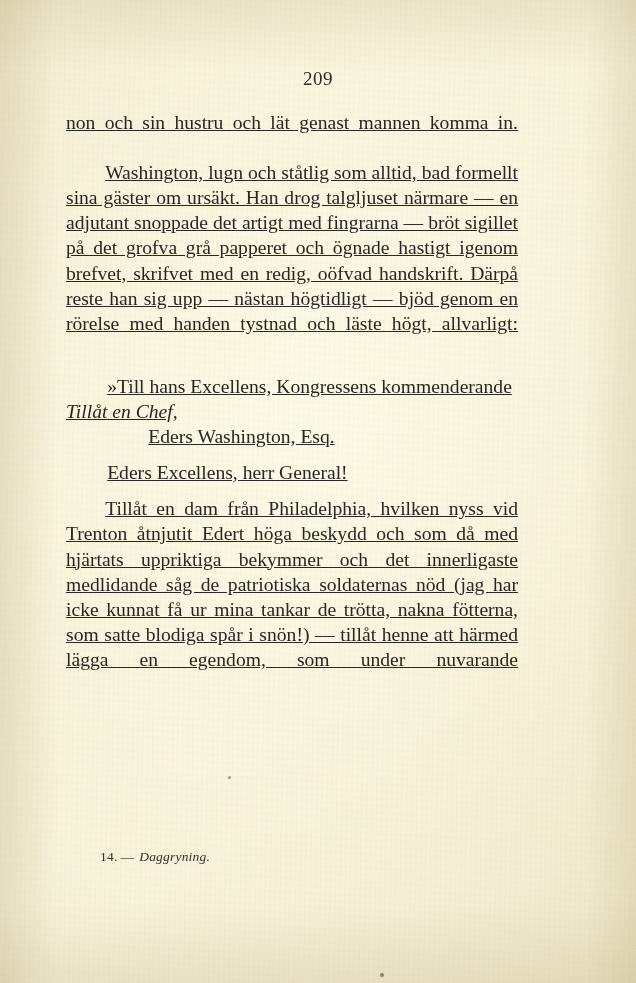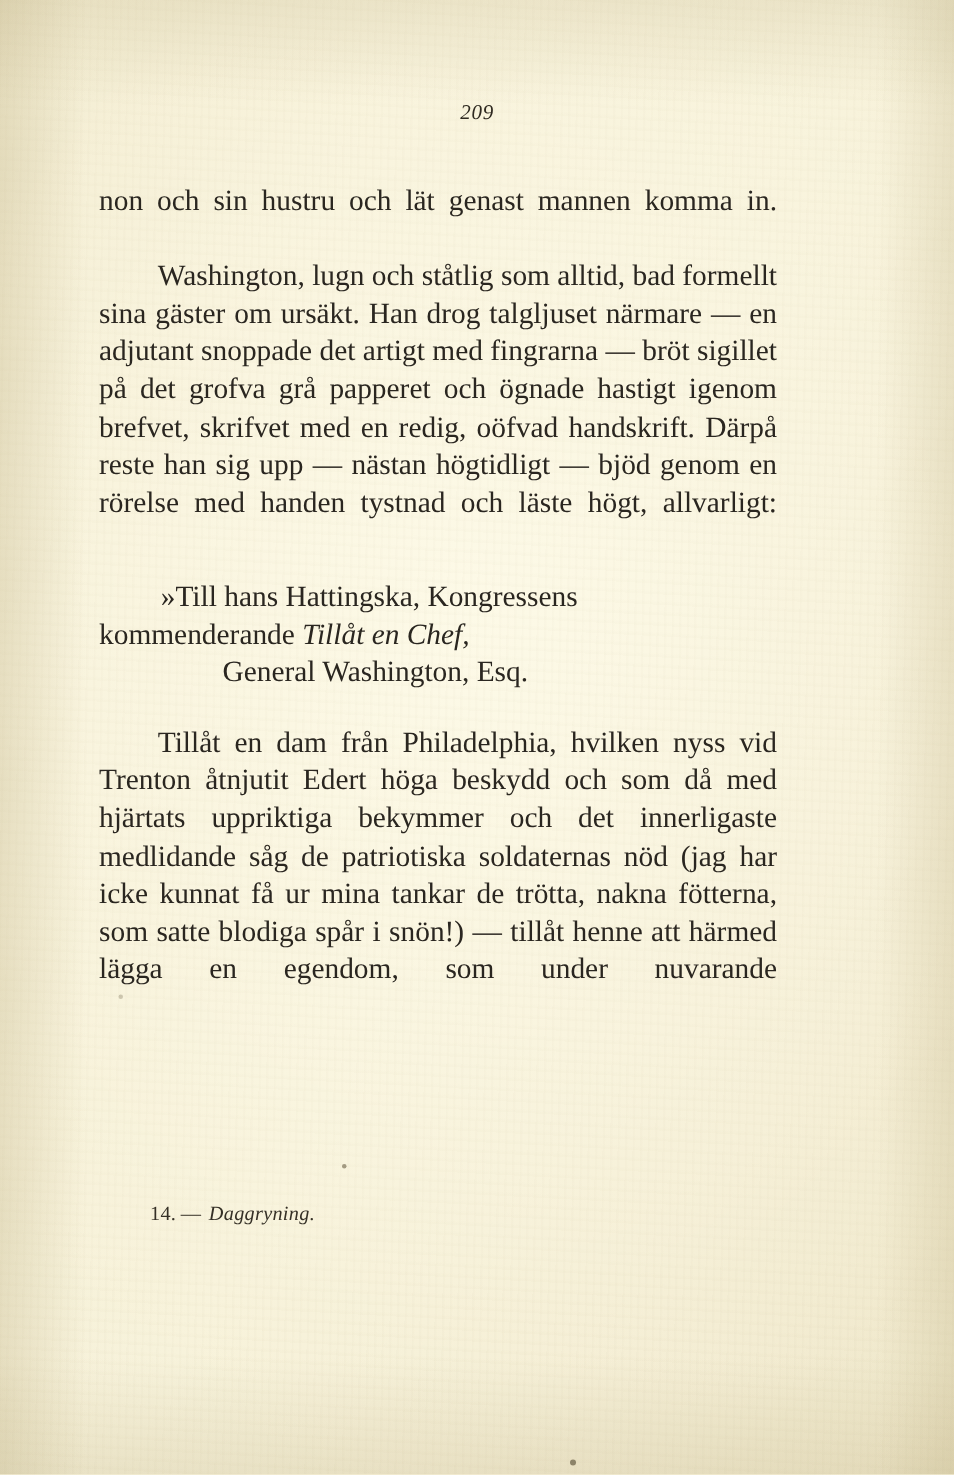--- a/index.html
+++ b/index.html
@@ -67,36 +67,36 @@
       linear-gradient(to top,    rgba(190,176,132,0.24), rgba(190,176,132,0.00) 8%);
   }
 
   
   #folio {
     position: absolute;
     top: 68px;
     left: 0;
     width: 636px;
     text-align: center;
-    font-size: 14px;
+    font-size: 19px;
     letter-spacing: .5px;
     color: #2f2a21;
-    font-style: italic;
   }
 
   #textblock {
     position: absolute;
-    top: 122px;
+    top: 110px;
     left: 66px;
     width: 452px;
     font-size: 19.6px;
     line-height: 25.1px;
     text-align: justify;
     text-justify: inter-word;
     color: #2a2620;
+    text-decoration: underline;
   }
 
   p.para {
     margin: 0;
     text-indent: 2.0em;
     text-align: justify;
   }
   p.para.noindent { text-indent: 0; }
 
   
@@ -112,21 +112,21 @@
   .letter-salute { margin: 0; text-indent: 2.1em; text-align: left; }
 
   .gap-small  { height: 11px; }
   .gap-medium { height: 13px; }
 
   i, .it { font-style: italic; }
 
   
   #signature {
     position: absolute;
-    top: 801px;
+    top: 849px;
     left: 100px;
     font-size: 13.5px;
     letter-spacing: .2px;
     color: #353026;
     white-space: nowrap;
   }
   #signature .sig-title {
     font-style: italic;
     margin-left: 2px;
   }
@@ -155,26 +155,27 @@
 
   <div id="textblock">
 
     <p class="para noindent">non och sin hustru och lät genast mannen komma in.</p>
 
 
     <p class="para">Washington, lugn och ståtlig som alltid, bad formellt sina gäster om ursäkt. Han drog talgljuset närmare — en adjutant snoppade det artigt med fingrarna — bröt sigillet på det grofva grå papperet och ögnade hastigt igenom brefvet, skrifvet med en redig, oöfvad handskrift. Därpå reste han sig upp — nästan högtidligt — bjöd genom en rörelse med handen tystnad och läste högt, allvarligt:</p>
 
     <div class="gap-medium"></div>
 
-    <p class="letter-open"><span>»Till hans Hattingska, Kongressens kommenderande </span><i>Tillåt en Chef,</i></p>
+    <p class="letter-open"><span>»Till hans Excellens, Kongressens kommenderande </span><i>Tillåt en Chef,</i></p>
 
-    <p class="letter-name">General Washington, Esq.</p>
+    <p class="letter-name">Eders Washington, Esq.</p>
 
     <div class="gap-small"></div>
 
+    <p class="letter-salute">Eders Excellens, herr General!</p>
 
     <div class="gap-small"></div>
 
     <p class="para">Tillåt en dam från Philadelphia, hvilken nyss vid Trenton åtnjutit Edert höga beskydd och som då med hjärtats uppriktiga bekymmer och det innerligaste medlidande såg de patriotiska soldaternas nöd (jag har icke kunnat få ur mina tankar de trötta, nakna fötterna, som satte blodiga spår i snön!) — tillåt henne att härmed lägga en egendom, som under nuvarande</p>
 
   </div>
 
   <div id="signature">
     <span>14.</span><span class="sig-dash">—</span><span class="sig-title">Daggryning.</span>
   </div>

